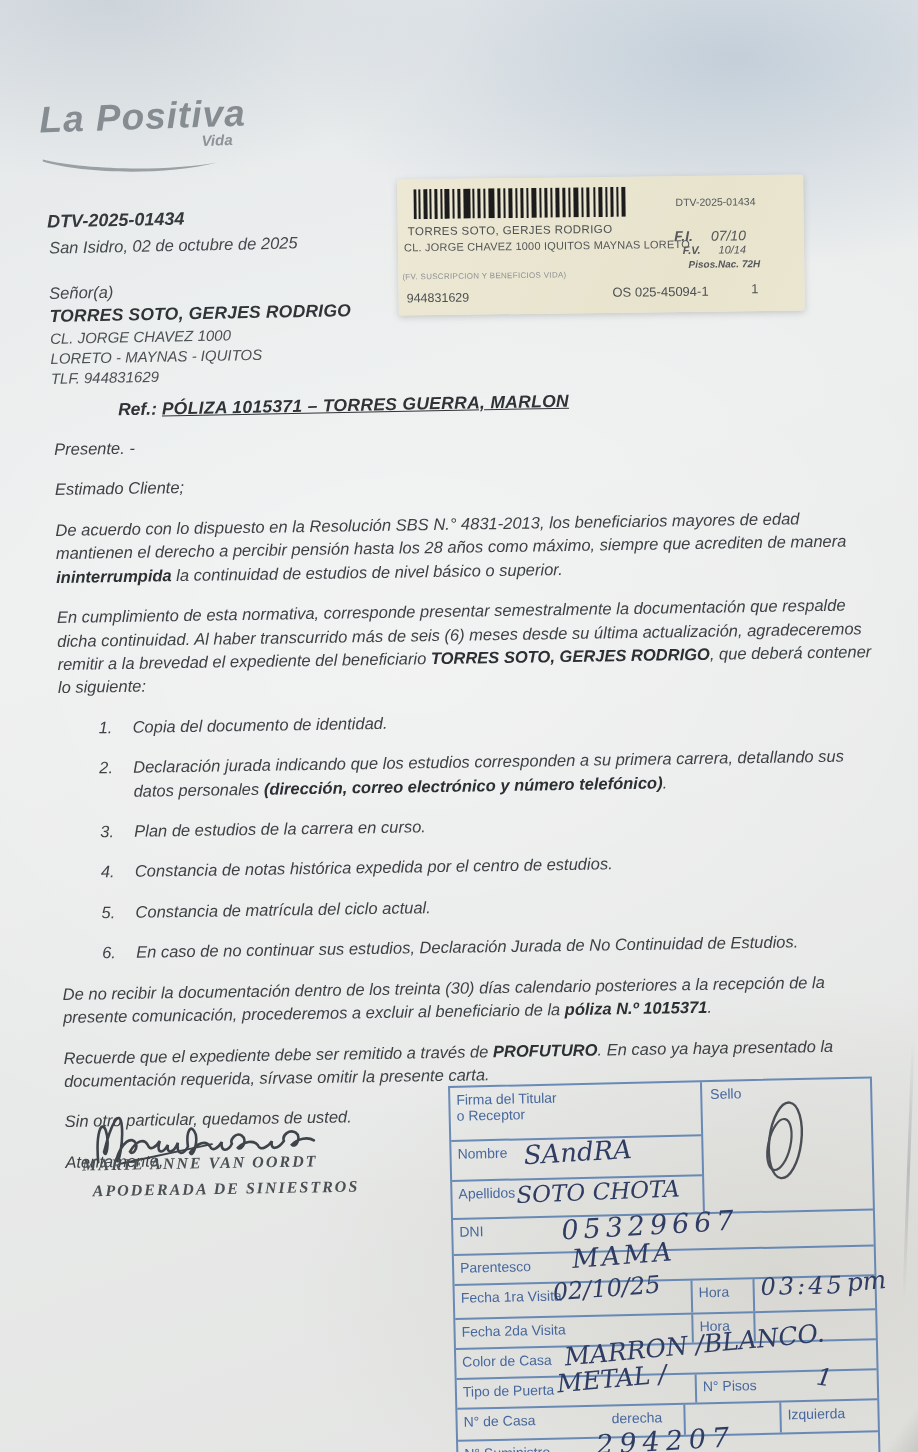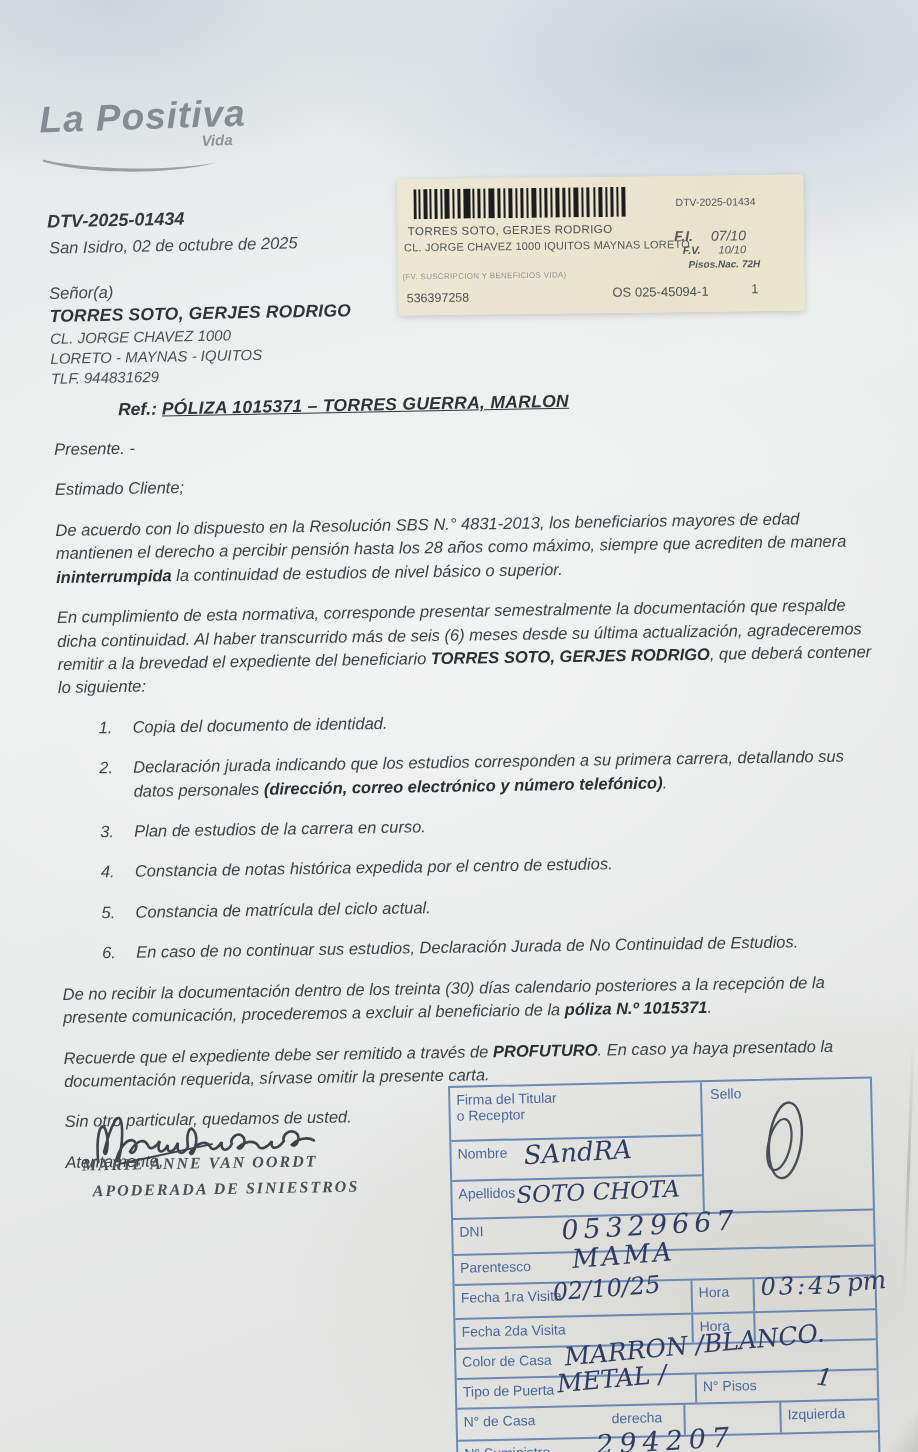--- a/index.html
+++ b/index.html
@@ -140,24 +140,24 @@
           <rect x="185" width="4" height="30"></rect>
         <rect x="192" width="2" height="30"></rect>
           <rect x="197" width="3" height="30"></rect>
           <rect x="203" width="2" height="30"></rect>
           <rect x="208" width="4" height="30"></rect>
       </g>
     </svg>
     <div class="stk-name">TORRES SOTO, GERJES RODRIGO</div>
     <div class="stk-addr">CL. JORGE CHAVEZ 1000   IQUITOS MAYNAS LORETO</div>
     <div class="stk-small">(FV. SUSCRIPCION Y BENEFICIOS VIDA)</div>
-    <div class="stk-phone">536397258</div>
+    <div class="stk-phone">944831629</div>
     <div class="stk-doc">DTV-2025-01434</div>
     <div class="stk-fi"><b>F.I.</b><span>07/10</span></div>
-    <div class="stk-fv"><b>F.V.</b><span>10/10</span></div>
+    <div class="stk-fv"><b>F.V.</b><span>10/14</span></div>
     <div class="stk-mens">Pisos.Nac. 72H</div>
     <div class="stk-os">OS 025-45094-1</div>
     <div class="stk-page">1</div>
   </div>
 
   <div class="recipient">
     <div class="sal">Señor(a)</div>
     <div class="nm">TORRES SOTO, GERJES RODRIGO</div>
     <div class="ad">CL. JORGE CHAVEZ 1000</div>
     <div class="ad">LORETO - MAYNAS - IQUITOS</div>

